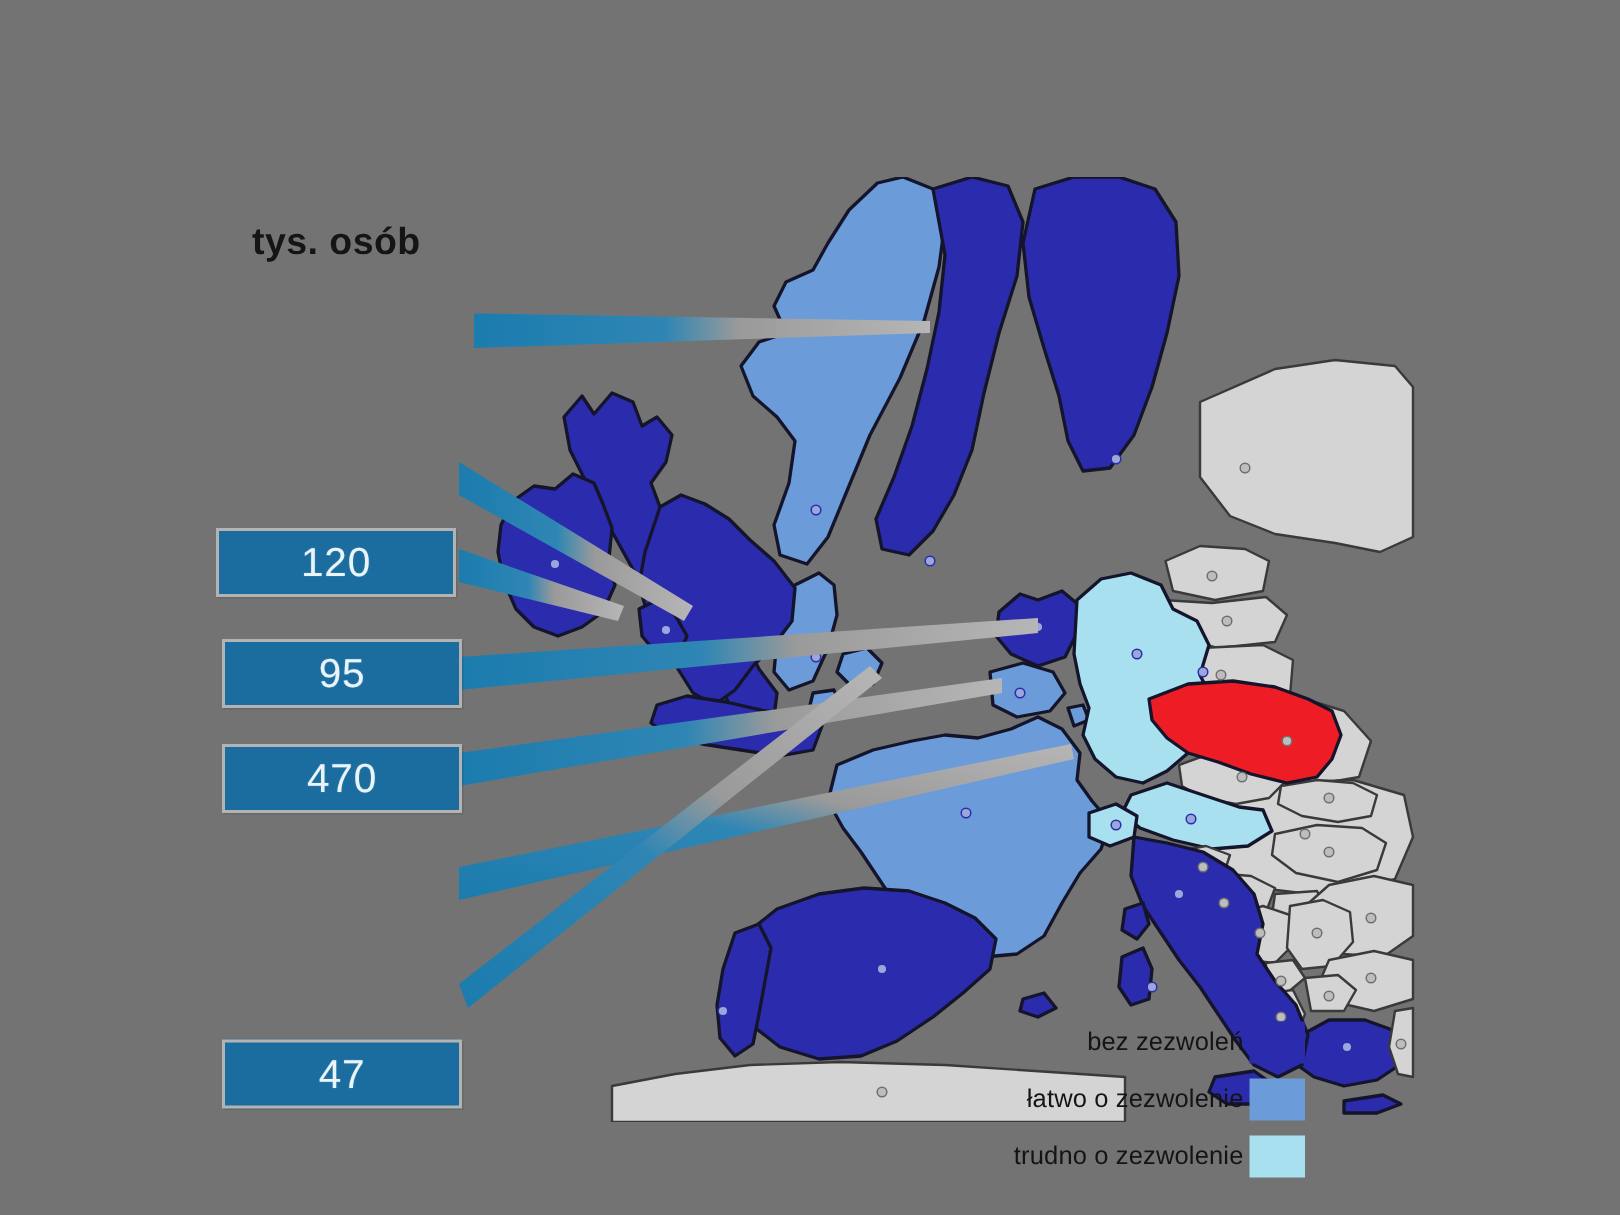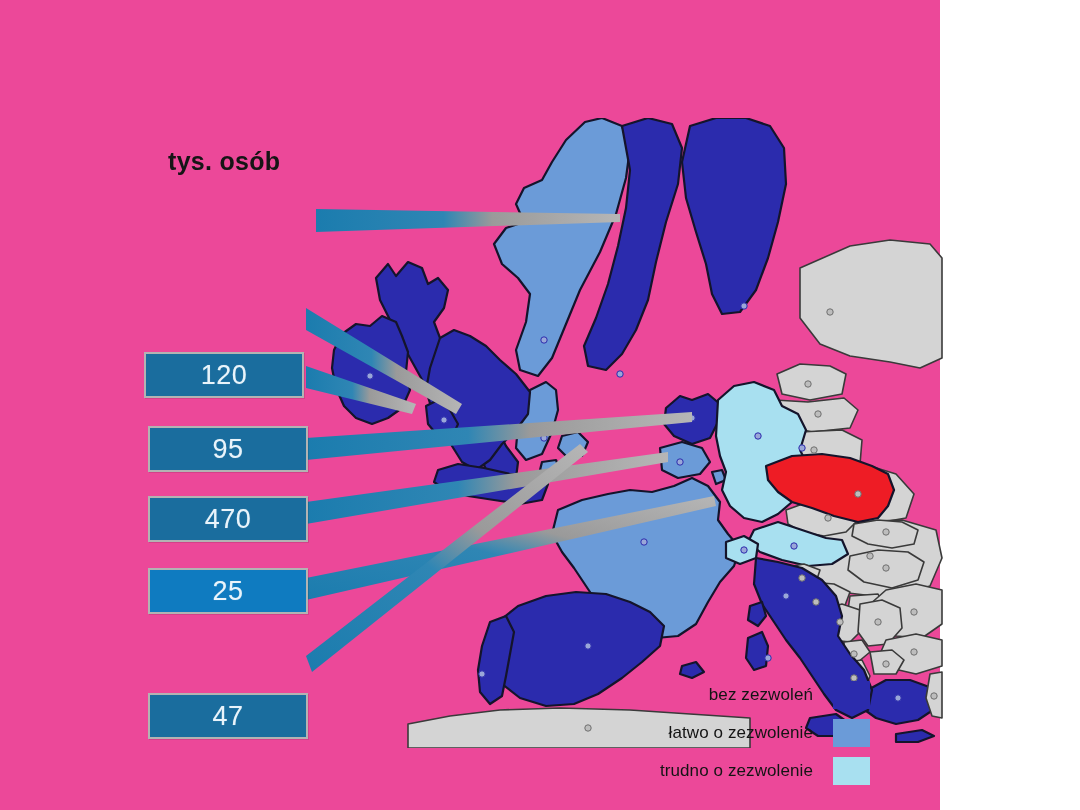--- a/index.html
+++ b/index.html
@@ -9,23 +9,23 @@
   }
   body {
     width: 1080px;
     height: 810px;
     font-family: "Liberation Sans", sans-serif;
     overflow: hidden;
     position: relative;
   }
   #stage {
     position: relative;
-    width: 940px;
+    width: 1080px;
     height: 810px;
-    background: #ec4899;
+    background: #737373;
   }
 
   
   #chart-title {
     position: absolute;
     left: 168px;
     top: 147px;
     font-size: 25px;
     font-weight: bold;
     letter-spacing: 0.3px;
@@ -80,21 +80,21 @@
   .legend-row {
     display: flex;
     align-items: center;
     justify-content: flex-end;
     height: 38px;
   }
   .legend-label {
     font-size: 17px;
     color: #141414;
     white-space: nowrap;
-    margin-right: 20px;
+    margin-right: 4px;
     letter-spacing: 0.1px;
     padding-left: 36px;
   }
   .legend-swatch {
     width: 37px;
     height: 28px;
     flex: 0 0 auto;
   }
 </style>
 </head>
@@ -275,23 +275,20 @@
 
   <div class="callout" style="left: 144px; top: 352px; width: 160px; height: 46px; background: rgb(26, 109, 158);">
     <span class="val">120</span>
   </div>
   <div class="callout" style="left: 148px; top: 426px; width: 160px; height: 46px; background: rgb(26, 109, 158); align-items: center;">
     <span class="val">95</span>
   </div>
   <div class="callout" style="left: 148px; top: 496px; width: 160px; height: 46px; background: rgb(26, 109, 158);">
     <span class="val">470</span>
   </div>
-  <div class="callout" style="left: 148px; top: 568px; width: 160px; height: 46px; background: rgb(15, 123, 192);">
-    <span class="val">25</span>
-  </div>
   <div class="callout" style="left: 148px; top: 645px; width: 160px; height: 46px; background: rgb(26, 109, 158); margin-top: 48px;">
     <span class="val">47</span>
   </div>
 
   <div id="legend">
     <div class="legend-row">
       <span class="legend-label">bez zezwoleń</span>
       <span class="legend-swatch" style="background: rgb(43, 43, 173);"></span>
     </div>
     <div class="legend-row">

